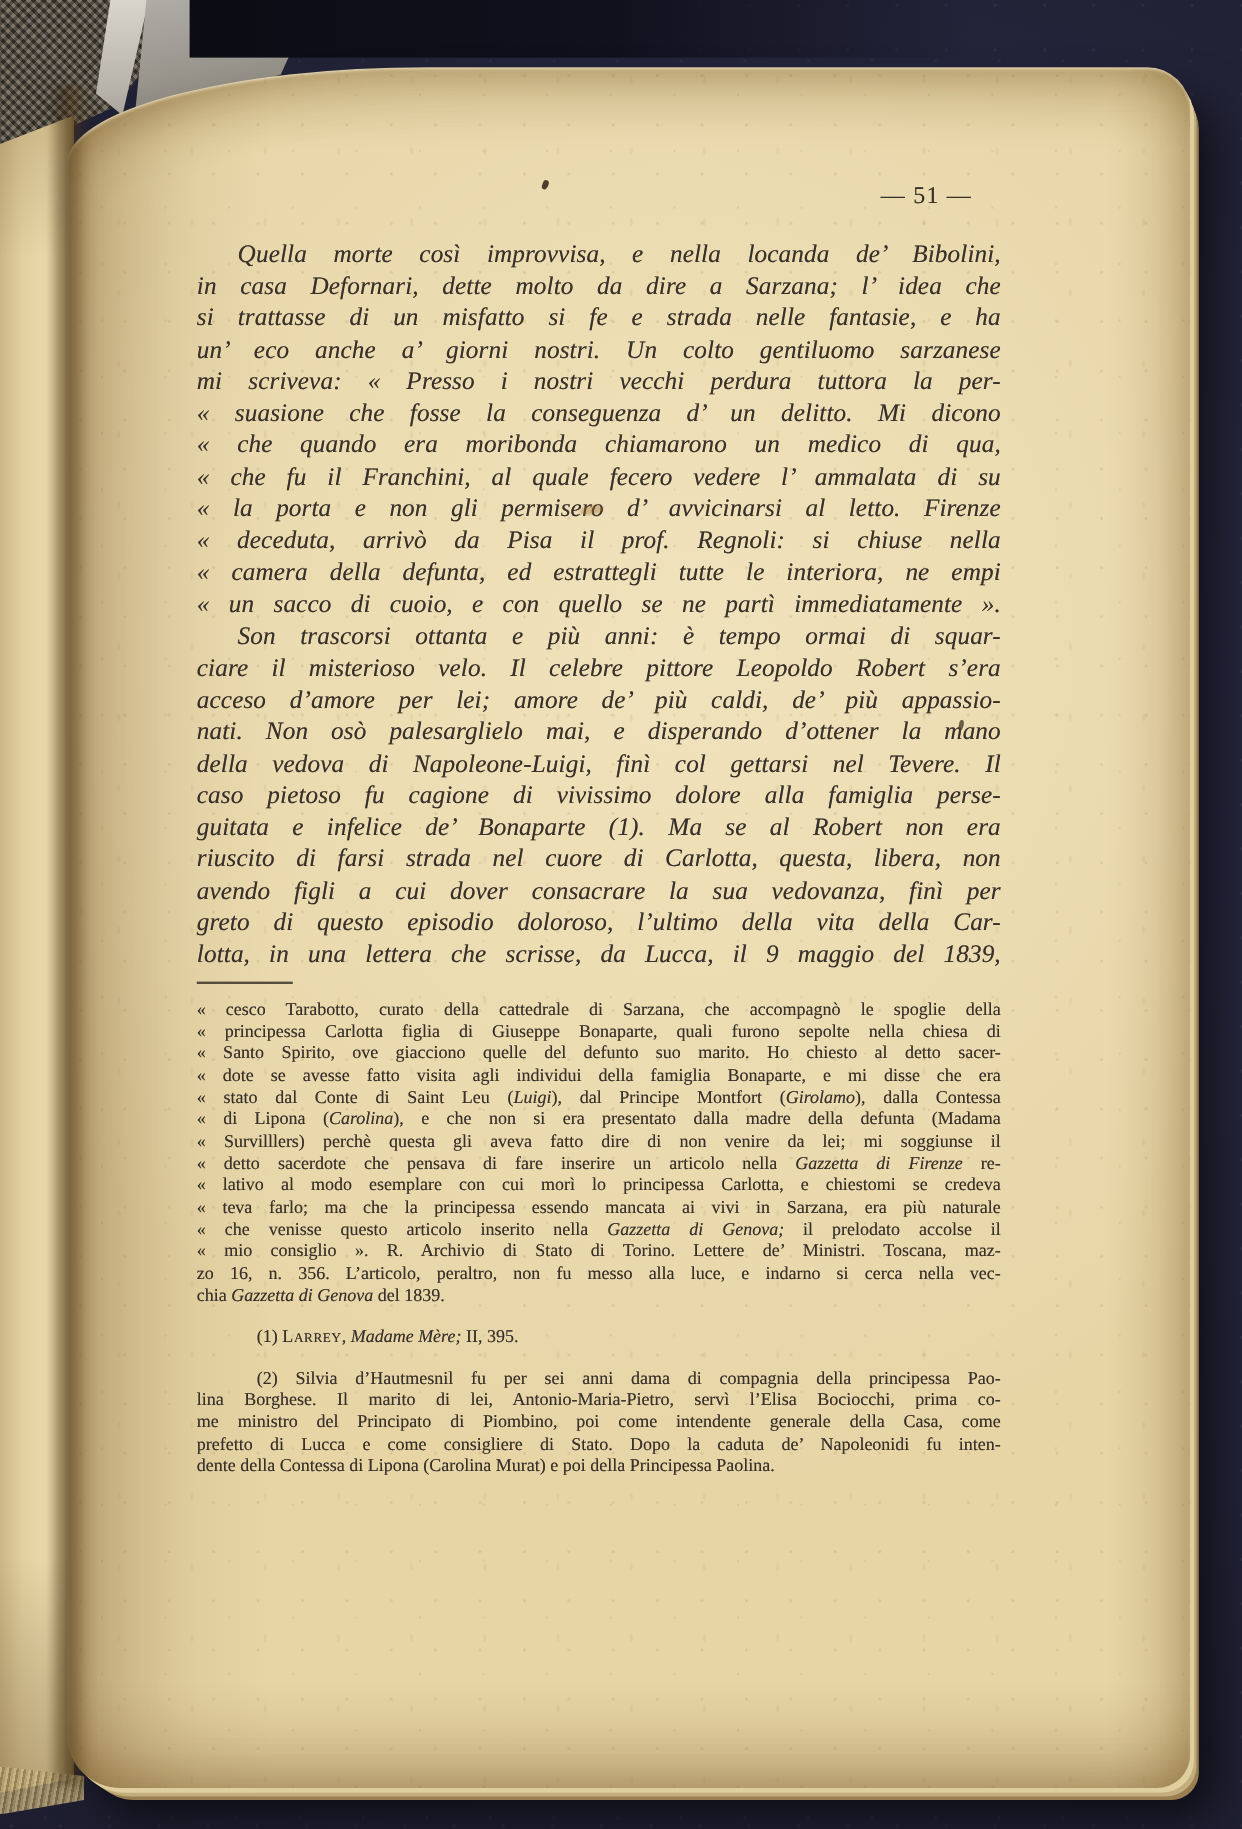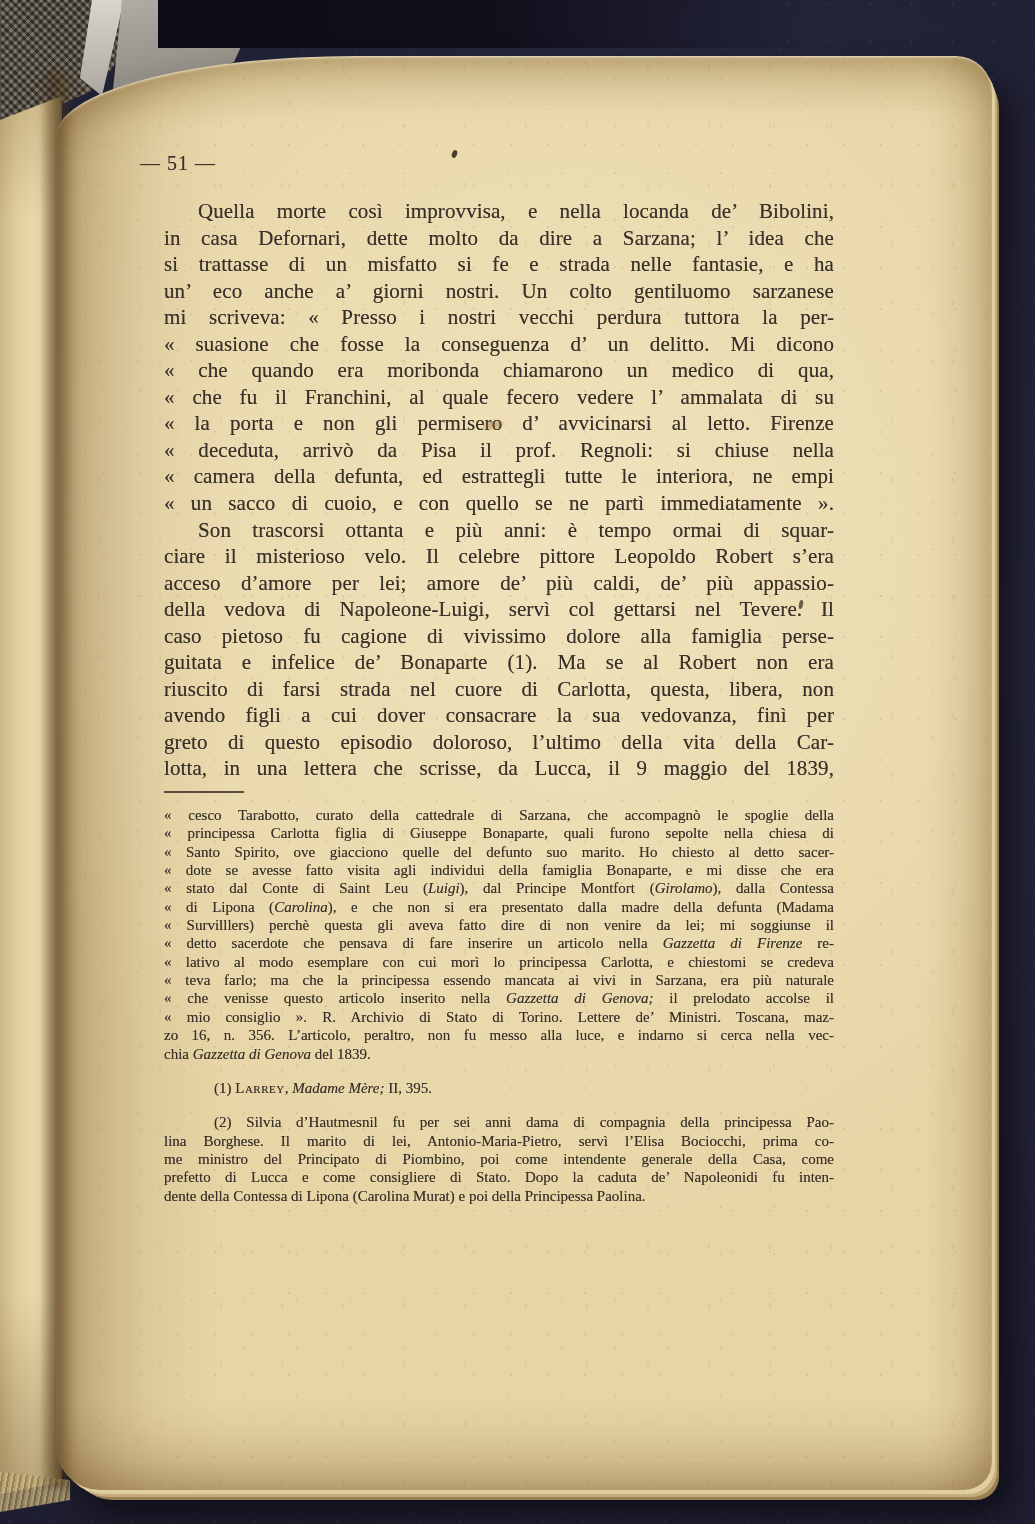--- a/index.html
+++ b/index.html
@@ -84,24 +84,24 @@
     position:absolute;left:40px;top:72px;width:38px;height:1416px;z-index:3;
     background:linear-gradient(90deg, rgba(52,34,12,0) 0%, rgba(52,34,12,0.42) 35%, rgba(82,58,24,0.48) 55%, rgba(82,58,24,0.12) 80%, rgba(0,0,0,0) 100%);
     filter:blur(3px);
   }
   .content{
     position:absolute;left:164px;top:150px;width:670px;z-index:5;
     color:var(--ink);
     text-shadow:0 0 0.5px rgba(56,48,38,0.55);
   }
   .pagenum{
-    font-size:20px;line-height:26px;text-align:left;
+    font-size:20px;line-height:26px;text-align:right;
     transform:translateX(-24px);letter-spacing:1px;
   }
-  .bodytext{margin-top:22px;}
+  .bodytext{margin-top:22px;font-style:italic;}
   .bline{
     font-size:21px;line-height:26.55px;letter-spacing:0.1px;
     text-align:justify;text-align-last:justify;-moz-text-align-last:justify;
     white-space:normal;
   }
   .bline.indent{padding-left:34px;}
   .fnsep{margin-top:9px;width:80px;height:2px;background:#3c352b;opacity:.85;}
   .fnote{margin-top:13px;}
   .fline{
     font-size:15px;line-height:18.35px;
@@ -144,21 +144,22 @@
         <div class="bline">« suasione che fosse la conseguenza d’ un delitto. Mi dicono</div>
         <div class="bline">« che quando era moribonda chiamarono un medico di qua,</div>
         <div class="bline">« che fu il Franchini, al quale fecero vedere l’ ammalata di su</div>
         <div class="bline">« la porta e non gli permisero d’ avvicinarsi al letto. Firenze</div>
         <div class="bline">« deceduta, arrivò da Pisa il prof. Regnoli: si chiuse nella</div>
         <div class="bline">« camera della defunta, ed estrattegli tutte le interiora, ne empi</div>
         <div class="bline">« un sacco di cuoio, e con quello se ne partì immediatamente ».</div>
         <div class="bline indent">Son trascorsi ottanta e più anni: è tempo ormai di squar-</div>
         <div class="bline">ciare il misterioso velo. Il celebre pittore Leopoldo Robert s’era</div>
         <div class="bline">acceso d’amore per lei; amore de’ più caldi, de’ più appassio-</div>
-        <div class="bline">della vedova di Napoleone-Luigi, servì col gettarsi nel Tevere. Il</div>
+        <div class="bline">nati. Non osò palesarglielo mai, e disperando d’ottener la mano</div>
+        <div class="bline">della vedova di Napoleone-Luigi, finì col gettarsi nel Tevere. Il</div>
         <div class="bline">caso pietoso fu cagione di vivissimo dolore alla famiglia perse-</div>
         <div class="bline">guitata e infelice de’ Bonaparte (1). Ma se al Robert non era</div>
         <div class="bline">riuscito di farsi strada nel cuore di Carlotta, questa, libera, non</div>
         <div class="bline">avendo figli a cui dover consacrare la sua vedovanza, finì per</div>
         <div class="bline">greto di questo episodio doloroso, l’ultimo della vita della Car-</div>
         <div class="bline">lotta, in una lettera che scrisse, da Lucca, il 9 maggio del 1839,</div>
       </div>
     <div class="fnsep"></div>
     <div class="fnote" id="footnote-lines">
         <div class="fline">« cesco Tarabotto, curato della cattedrale di Sarzana, che accompagnò le spoglie della</div>

